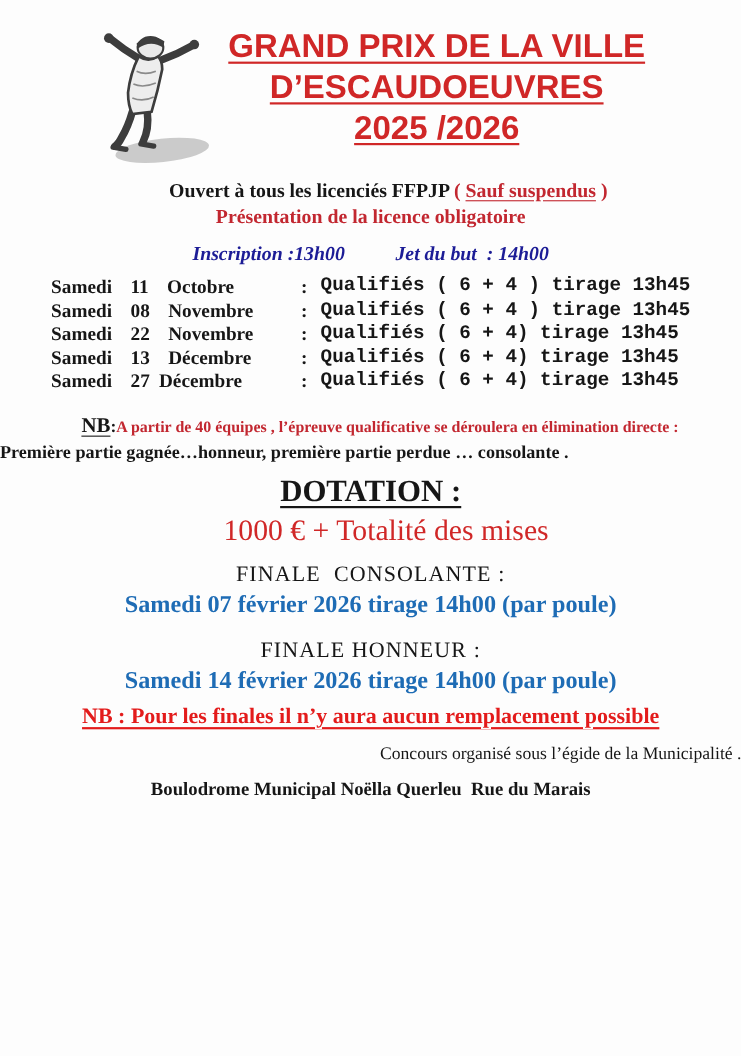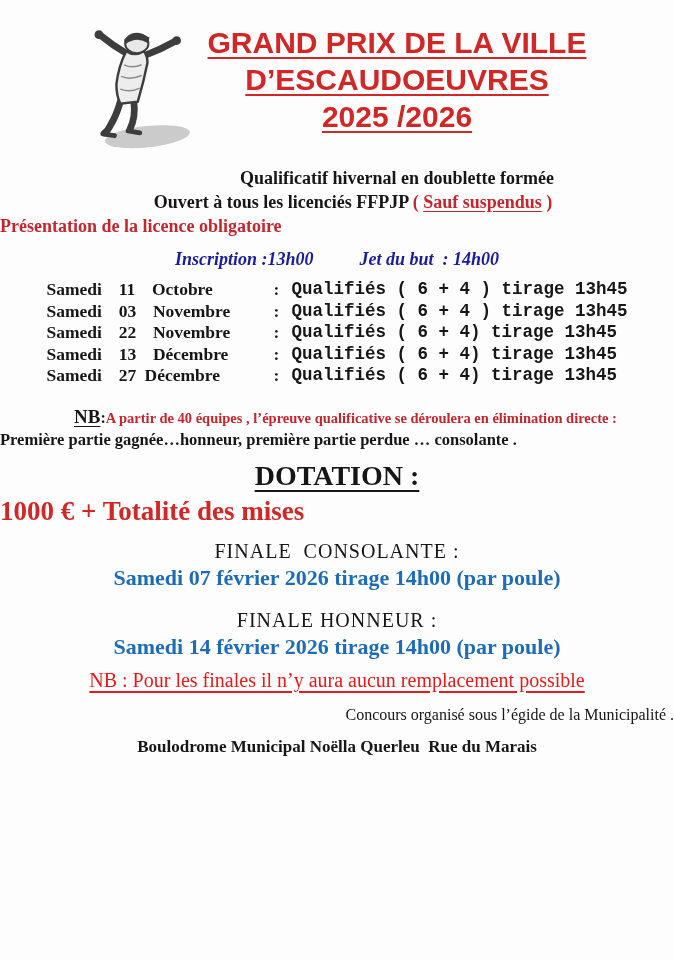--- a/index.html
+++ b/index.html
@@ -31,21 +31,21 @@
     font-weight:bold;font-size:30px;line-height:37px;
     color:var(--title_red);
   }
   .title .tline{text-decoration:underline;text-underline-offset:4px;text-decoration-thickness:2px;}
 
   
   .intro1{margin-left:120px;margin-top:8px;text-align:center;font-size:18px;font-weight:bold;}
   .intro2{margin-top:3px;text-align:center;font-size:18px;font-weight:bold;padding-left:32px;}
   .intro2 .redpart{color:var(--deep_red);}
   .intro2 .susp{text-decoration:underline;text-underline-offset:3px;}
-  .intro3{margin-top:3px;text-align:left;font-size:18px;font-weight:bold;color:var(--deep_red);}
+  .intro3{margin-top:3px;text-align:center;font-size:18px;font-weight:bold;color:var(--deep_red);}
 
   
   .times{margin-top:12px;text-align:center;color:var(--navy);
     font-size:18px;font-weight:bold;font-style:italic;}
   .times .gap{display:inline-block;width:46px;}
 
   
   .schedule{margin-top:10px;display:grid;grid-template-columns:215px 30px auto;
     justify-content:center;row-gap:2px;font-size:17.5px;font-weight:bold;line-height:19.5px;}
   .schedule .d{text-align:left;word-spacing:4px;}
@@ -58,29 +58,29 @@
   .nb1 .nbcolon{font-size:16px;font-weight:bold;}
   .nb1 .nbred{color:var(--deep_red);font-weight:bold;font-size:14.5px;}
   .nb1line2{margin-top:2px;font-size:16.5px;font-weight:bold;}
 
   
   .finales{margin-top:16px;text-align:center;font-weight:bold;font-size:23px;line-height:27px;}
 
   
   .dotation-title{margin-top:10px;text-align:center;font-weight:bold;font-size:28px;
     text-decoration:underline;text-underline-offset:5px;}
-  .dotation-amount{margin-top:4px;text-align:left;font-weight:bold;font-size:27px;color:var(--title_red);}
+  .dotation-amount{margin-top:4px;text-align:center;font-weight:normal;font-size:27px;color:var(--title_red);margin-left:28px;}
 
   
   .finale-title{margin-top:13px;text-align:center;font-size:20px;letter-spacing:1px;}
   .finale-date{margin-top:2px;text-align:center;font-size:22px;font-weight:bold;color:var(--blue);}
   .finale-title.second{margin-top:18px;}
 
   
-  .nb2{margin-top:9px;text-align:center;font-size:20px;font-weight:normal;color:var(--bright_red);
+  .nb2{margin-top:9px;text-align:center;font-size:20px;font-weight:bold;color:var(--bright_red);
     text-decoration:underline;text-underline-offset:4px;}
 
   
   .footer1{margin-top:14px;text-align:right;font-size:16px;}
   .footer2{margin-top:13px;text-align:center;font-size:17px;font-weight:bold;}
 </style>
 </head>
 <body>
 
 <div class="flyer">
@@ -103,38 +103,37 @@
       <ellipse cx="77" cy="20" rx="12" ry="10" fill="#e8e8e8" stroke="#3d3d3d" stroke-width="2"></ellipse>
       <path d="M64 16 Q 77 5 90 14 L 89 20 Q 77 12 65 21 Z" fill="#3d3d3d"></path>
     </svg>
     <div class="title">
       <div class="tline">GRAND PRIX DE LA VILLE</div>
       <div class="tline">D’ESCAUDOEUVRES</div>
       <div class="tline">2025 /2026</div>
     </div>
   </div>
 
-  <div class="intro1">Qualificatif hivernal en doublette formée</div>
 
   <div class="intro2">
     <span>Ouvert à tous les licenciés FFPJP </span><span class="redpart">( </span><span class="redpart susp">Sauf suspendus</span><span class="redpart"> )</span>
   </div>
 
   <div class="intro3">Présentation de la licence obligatoire</div>
 
   <div class="times">
     <span class="pre">Inscription :13h00</span><span class="gap"></span><span class="pre">Jet du but  : 14h00</span>
   </div>
 
   <div class="schedule">
     <div class="d pre">Samedi  11  Octobre</div>
     <div class="c">:</div>
     <div class="q">Qualifiés ( 6 + 4 ) tirage 13h45</div>
 
-    <div class="d pre">Samedi  03  Novembre</div>
+    <div class="d pre">Samedi  08  Novembre</div>
     <div class="c">:</div>
     <div class="q">Qualifiés ( 6 + 4 ) tirage 13h45</div>
 
     <div class="d pre">Samedi  22  Novembre</div>
     <div class="c">:</div>
     <div class="q">Qualifiés ( 6 + 4) tirage 13h45</div>
 
     <div class="d pre">Samedi  13  Décembre</div>
     <div class="c">:</div>
     <div class="q">Qualifiés ( 6 + 4) tirage 13h45</div>

